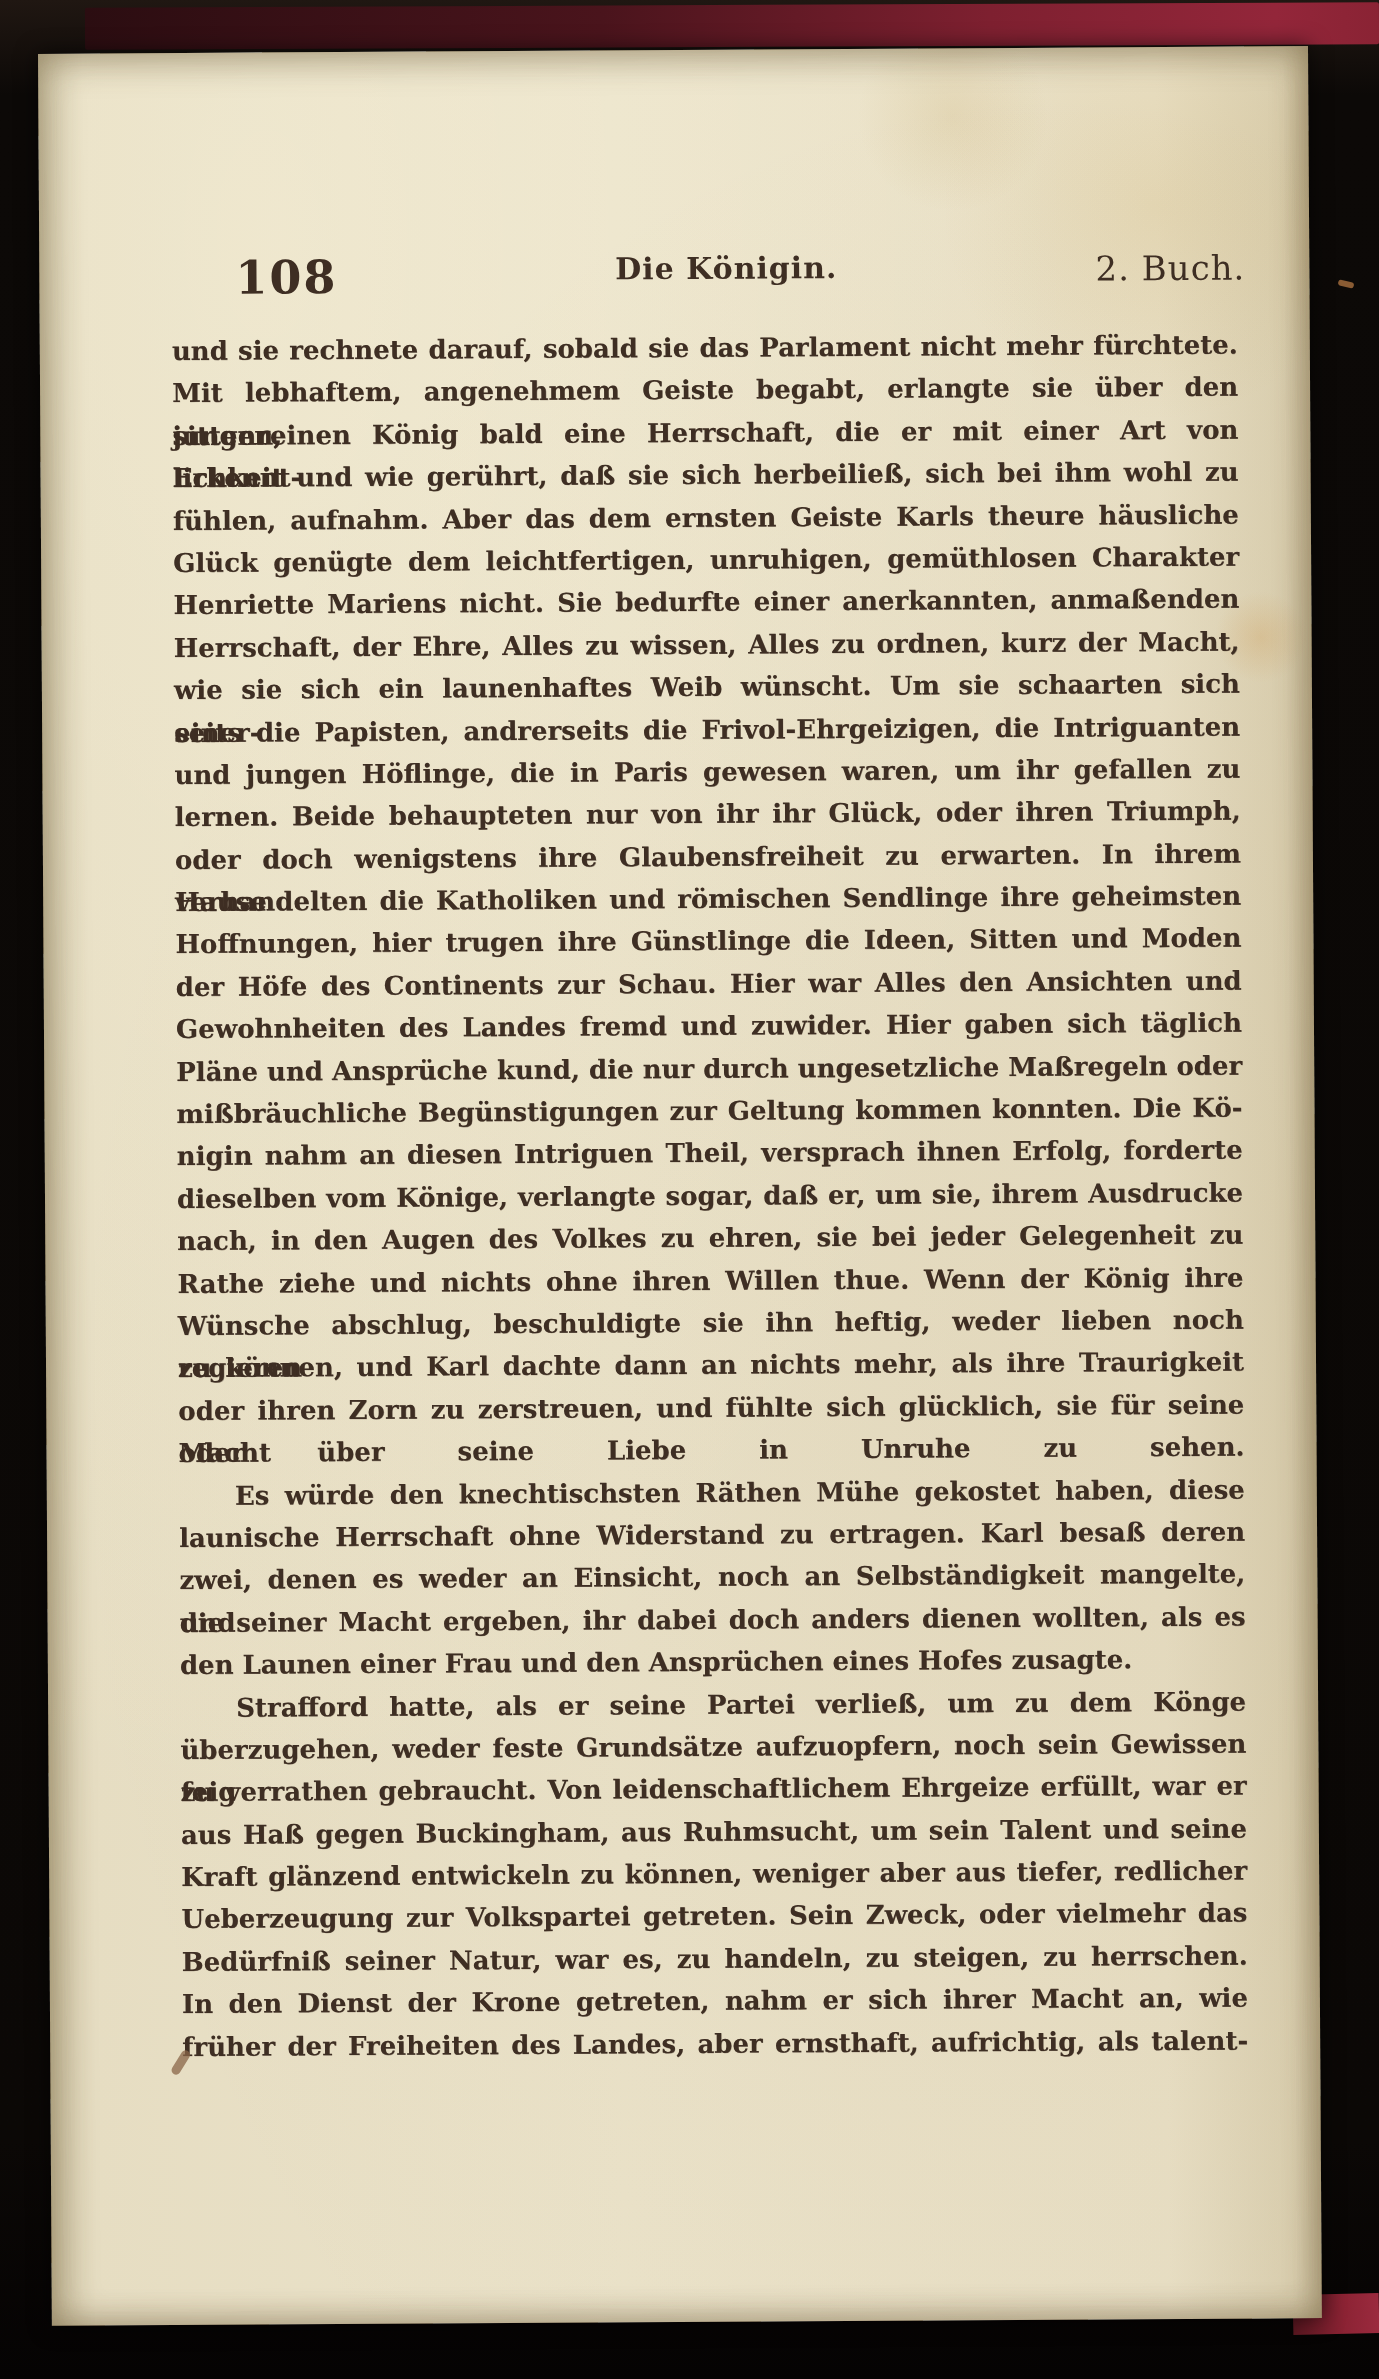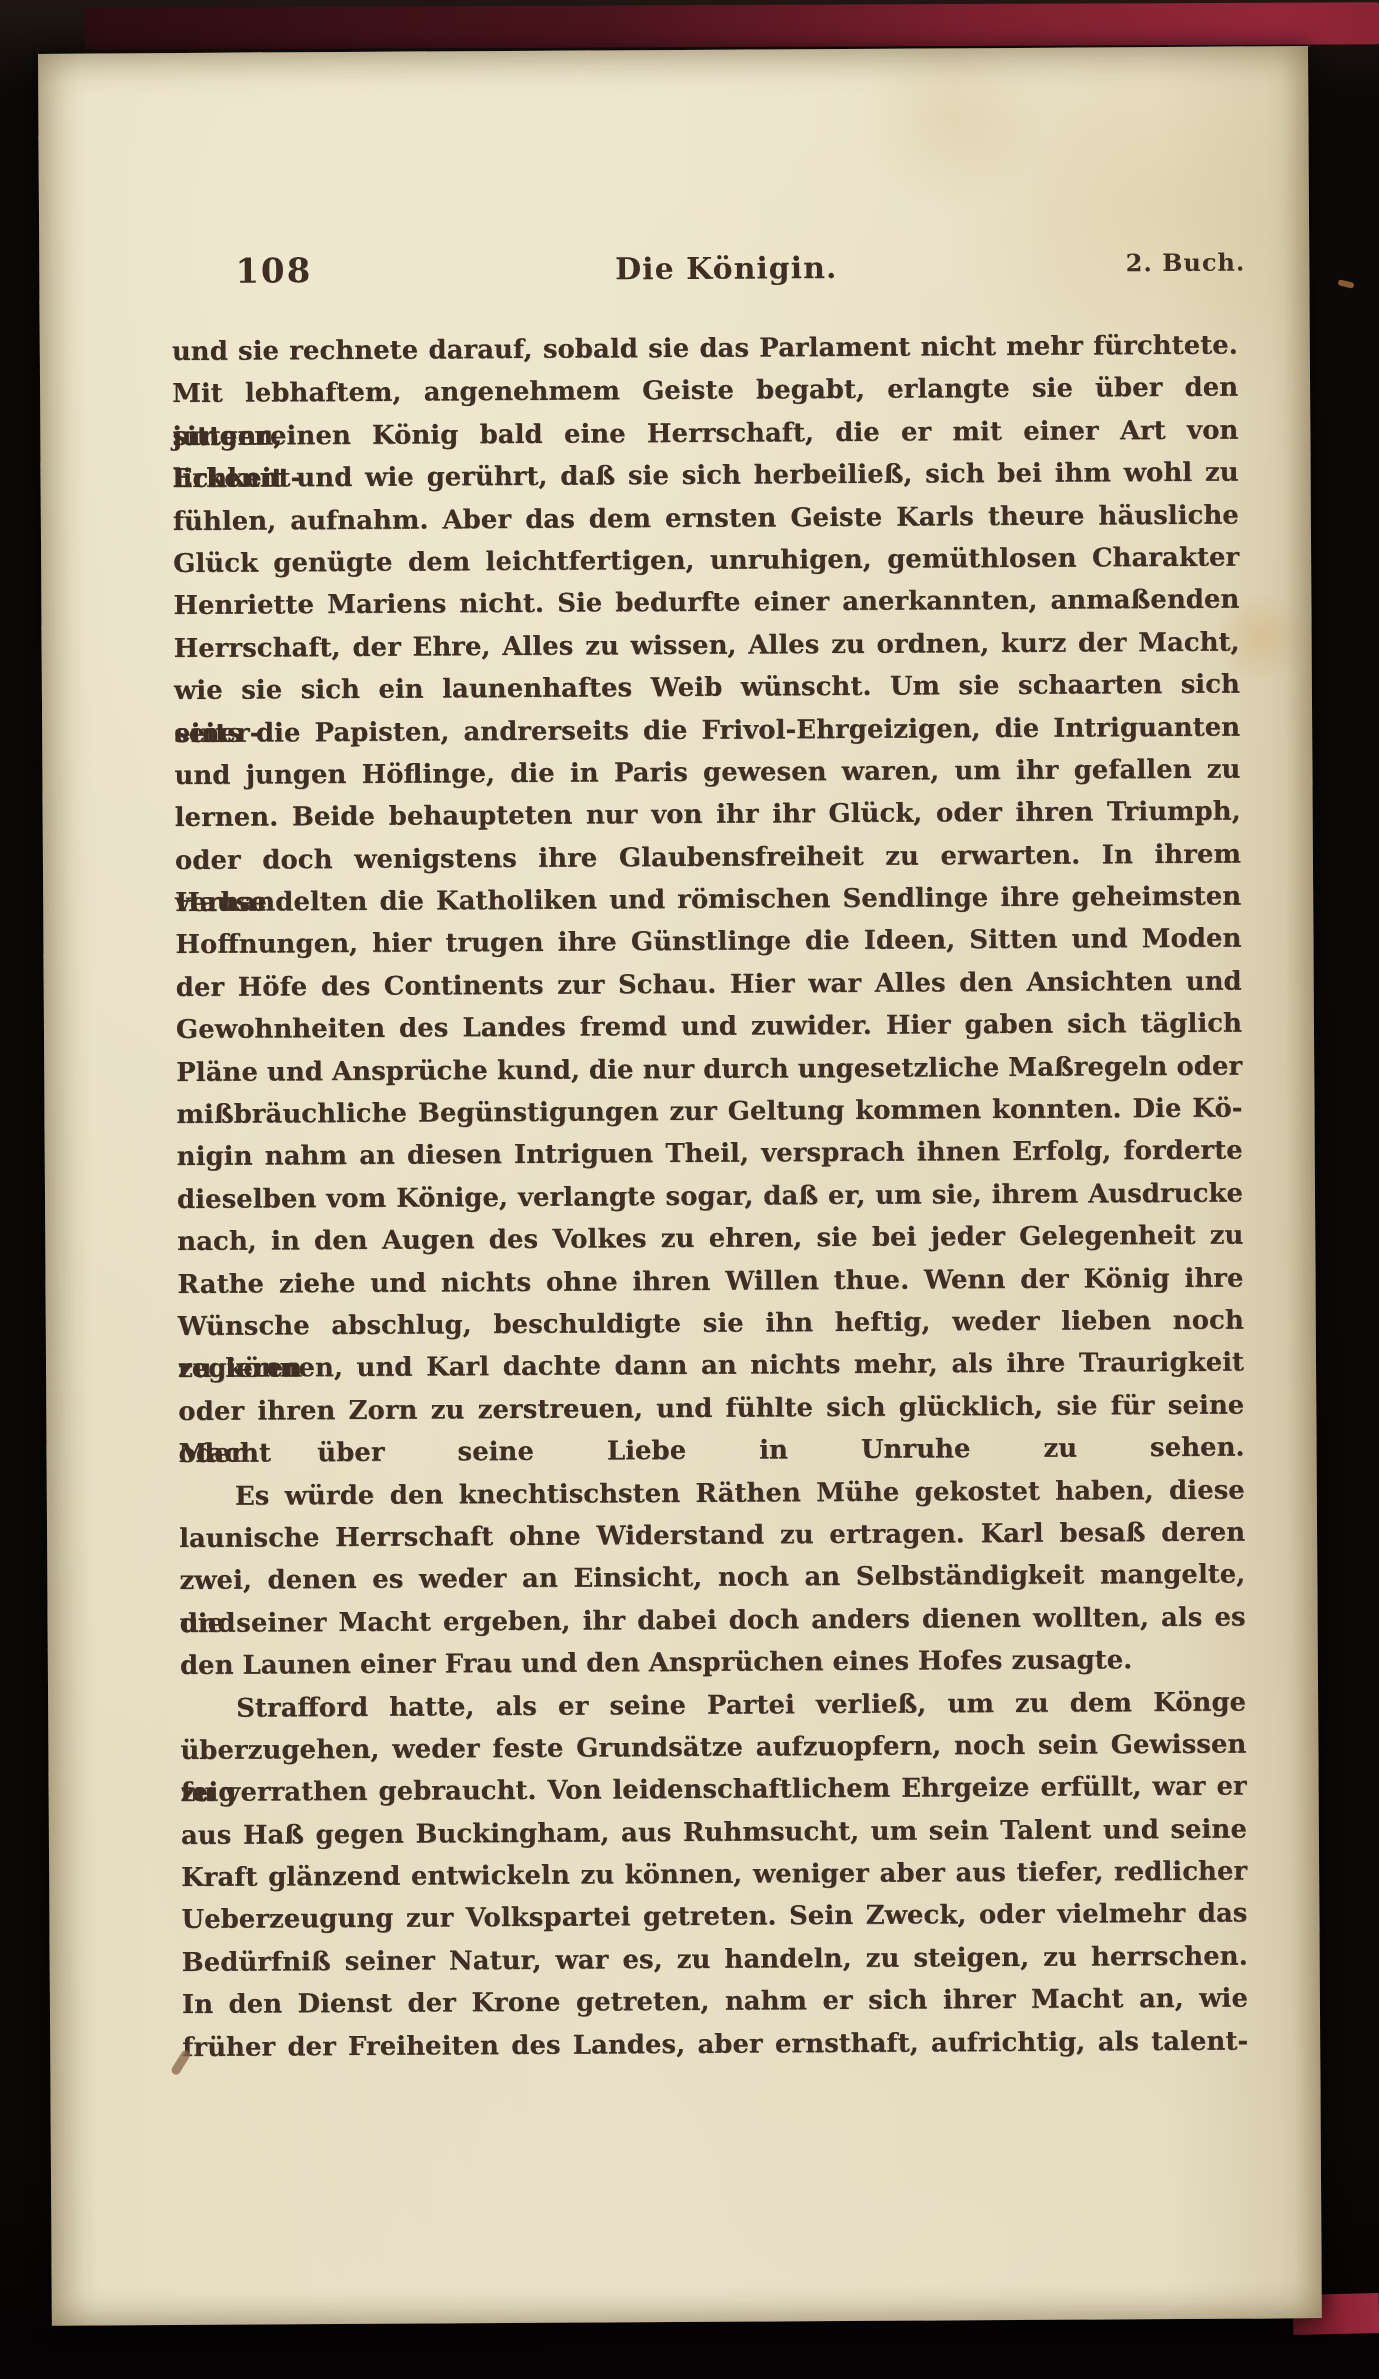--- a/index.html
+++ b/index.html
@@ -43,29 +43,29 @@
       inset 16px 0 34px rgba(85,65,32,.20),
       inset -14px 0 28px rgba(85,65,32,.16),
       0 0 22px rgba(0,0,0,.65);
   }
   .header{
     position:absolute;left:0;top:198px;width:100%;height:46px;
     color:#3e2e23;
   }
   .pagenum{
     position:absolute;left:196px;top:0;
-    font-size:34px;font-weight:bold;letter-spacing:2px;
+    font-size:46px;font-weight:bold;letter-spacing:2px;
   }
   .runtitle{
     position:absolute;left:50%;margin-left:52px;top:3px;transform:translateX(-50%);
     font-size:30px;font-weight:bold;letter-spacing:1px;
   }
   .booklabel{
     position:absolute;right:64px;top:3px;
-    font-size:24px;font-weight:bold;letter-spacing:1px;
+    font-size:34px;font-weight:normal;letter-spacing:1px;
   }
   .bodytext{
     position:absolute;left:132px;top:277px;width:1066px;
     font-size:26px;line-height:42.4px;font-weight:bold;
     color:#3e2e23;
     text-shadow:0.3px 0.3px 0.3px rgba(62,46,35,.45);
   }
   .line{
     text-align:justify;
     

